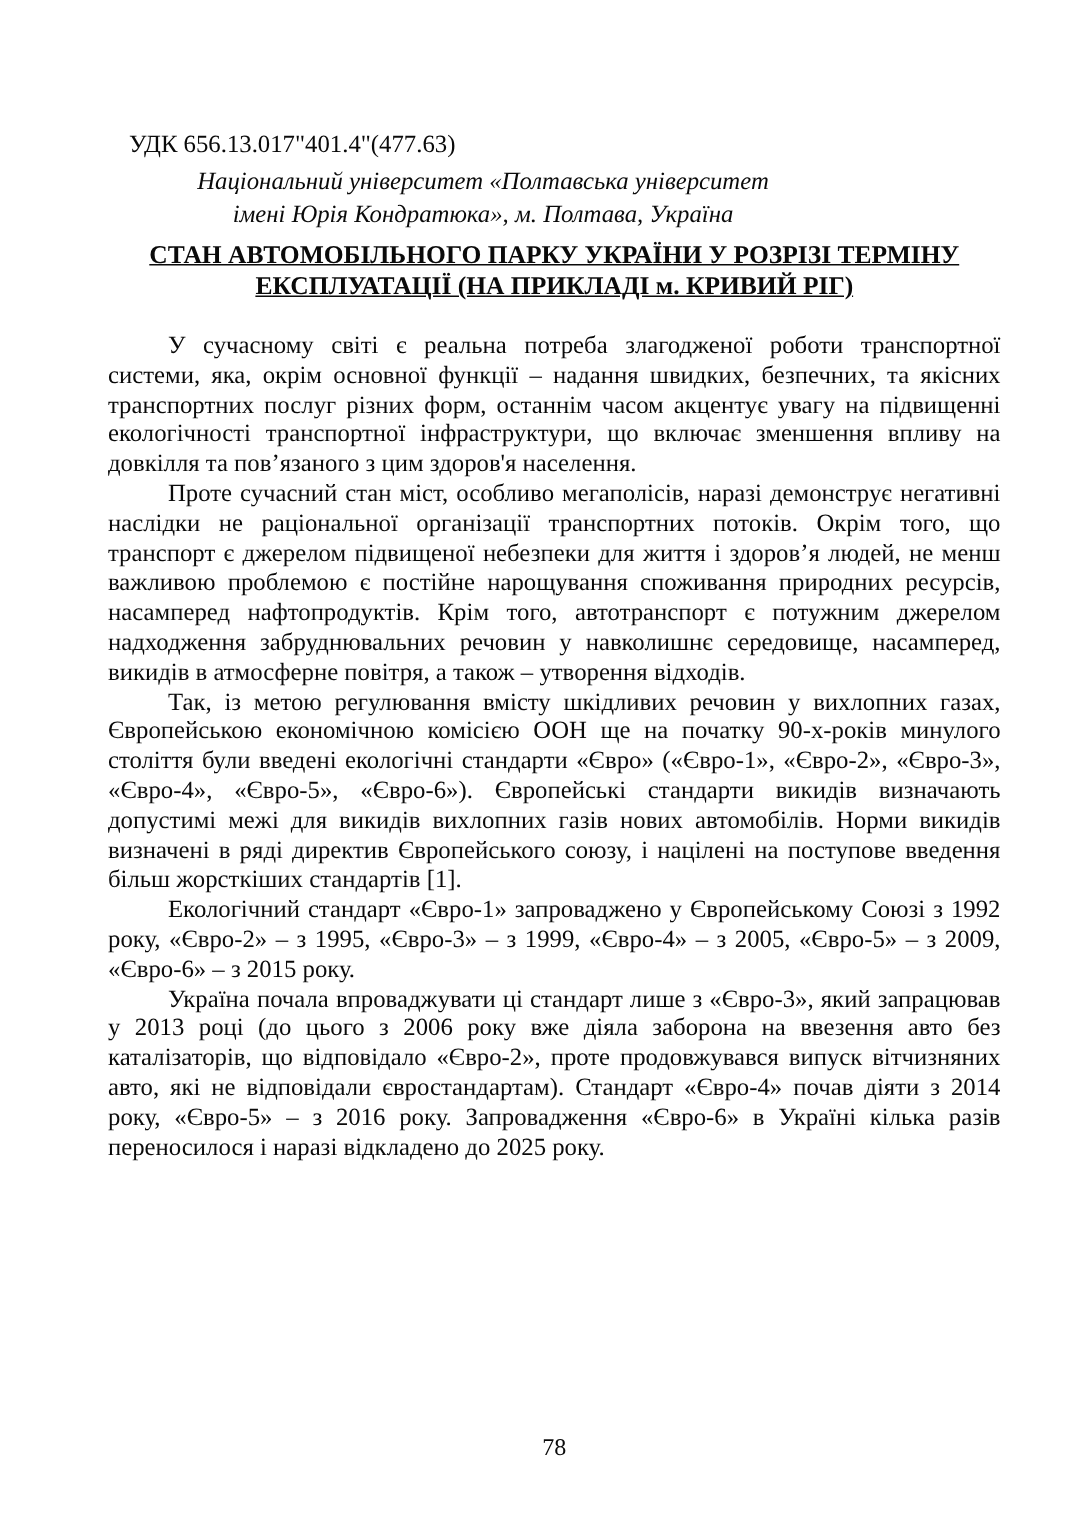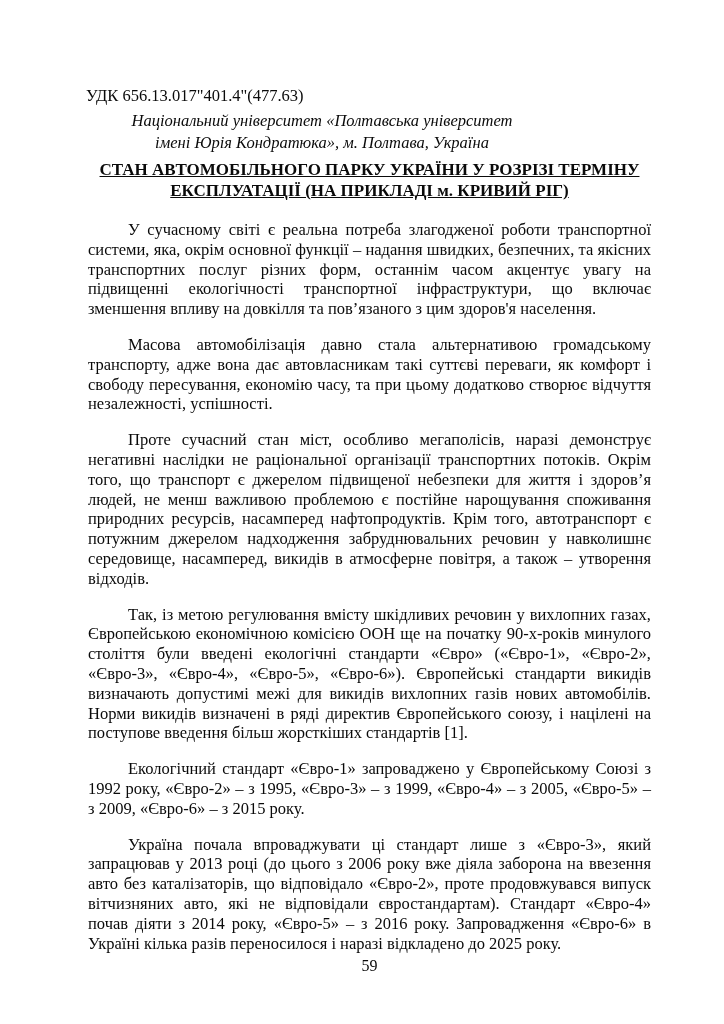--- a/index.html
+++ b/index.html
@@ -47,21 +47,21 @@
   }
   .paper-title {
     margin: 6px 0 19px 0;
     text-align: center;
     font-weight: bold;
     font-size: 17px;
     line-height: 21px;
     text-decoration: underline;
   }
   .body-text p {
-    margin: 16px;
+    margin: 0;
     font-size: 16.5px;
     line-height: 19.8px;
     text-align: justify;
     text-indent: 40px;
   }
   .page-number {
     position: absolute;
     top: 956px;
     left: 72px;
     width: 595px;
@@ -79,23 +79,22 @@
     <div class="udc">УДК 656.13.017"401.4"(477.63)</div>
 
     <div class="header-block">
       <div class="affiliation">Національний університет «Полтавська університет імені Юрія Кондратюка», м. Полтава, Україна</div>
     </div>
 
     <h1 class="paper-title">СТАН АВТОМОБІЛЬНОГО ПАРКУ УКРАЇНИ У РОЗРІЗІ ТЕРМІНУ ЕКСПЛУАТАЦІЇ (НА ПРИКЛАДІ м. КРИВИЙ РІГ)</h1>
 
     <div class="body-text">
       <p>У сучасному світі є реальна потреба злагодженої роботи транспортної системи, яка, окрім основної функції – надання швидких, безпечних, та якісних транспортних послуг різних форм, останнім часом акцентує увагу на підвищенні екологічності транспортної інфраструктури, що включає зменшення впливу на довкілля та пов’язаного з цим здоров'я населення.</p>
-      <p>Масова автомобілізація давно стала альтернативою громадському транспорту, адже вона дає автовласникам такі суттєві переваги, як комфорт і свободу пересування, економію часу, та при цьому додатково створює відчуття незалежності, успішності.</p>
       <p>Проте сучасний стан міст, особливо мегаполісів, наразі демонструє негативні наслідки не раціональної організації транспортних потоків. Окрім того, що транспорт є джерелом підвищеної небезпеки для життя і здоров’я людей, не менш важливою проблемою є постійне нарощування споживання природних ресурсів, насамперед нафтопродуктів. Крім того, автотранспорт є потужним джерелом надходження забруднювальних речовин у навколишнє середовище, насамперед, викидів в атмосферне повітря, а також – утворення відходів.</p>
       <p>Так, із метою регулювання вмісту шкідливих речовин у вихлопних газах, Європейською економічною комісією ООН ще на початку 90-х-років минулого століття були введені екологічні стандарти «Євро» («Євро-1», «Євро-2», «Євро-3», «Євро-4», «Євро-5», «Євро-6»). Європейські стандарти викидів визначають допустимі межі для викидів вихлопних газів нових автомобілів. Норми викидів визначені в ряді директив Європейського союзу, і націлені на поступове введення більш жорсткіших стандартів [1].</p>
       <p>Екологічний стандарт «Євро-1» запроваджено у Європейському Союзі з 1992 року, «Євро-2» – з 1995, «Євро-3» – з 1999, «Євро-4» – з 2005, «Євро-5» – з 2009, «Євро-6» – з 2015 року.</p>
       <p>Україна почала впроваджувати ці стандарт лише з «Євро-3», який запрацював у 2013 році (до цього з 2006 року вже діяла заборона на ввезення авто без каталізаторів, що відповідало «Євро-2», проте продовжувався випуск вітчизняних авто, які не відповідали євростандартам). Стандарт «Євро-4» почав діяти з 2014 року, «Євро-5» – з 2016 року. Запровадження «Євро-6» в Україні кілька разів переносилося і наразі відкладено до 2025 року.</p>
     </div>
 
   </div>
 
-  <div class="page-number">59</div>
+  <div class="page-number">78</div>
 </div>
 
 </body></html>

